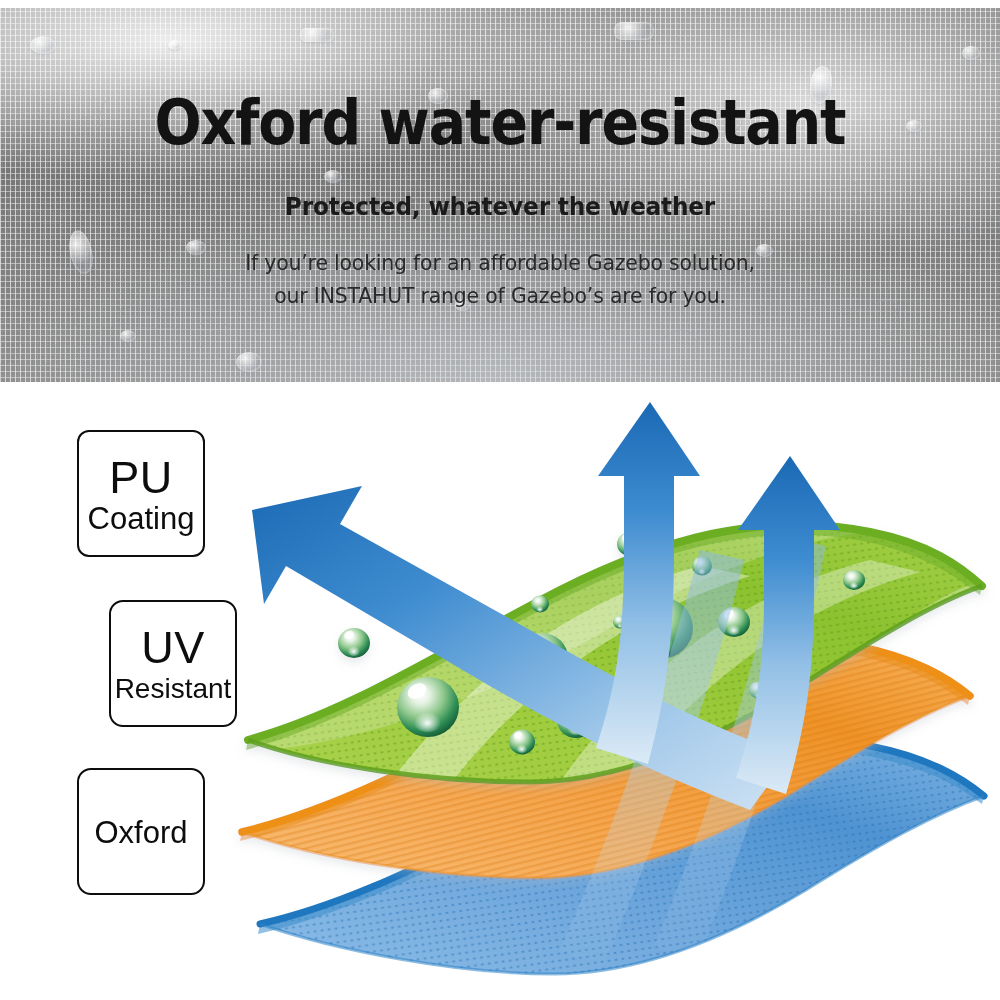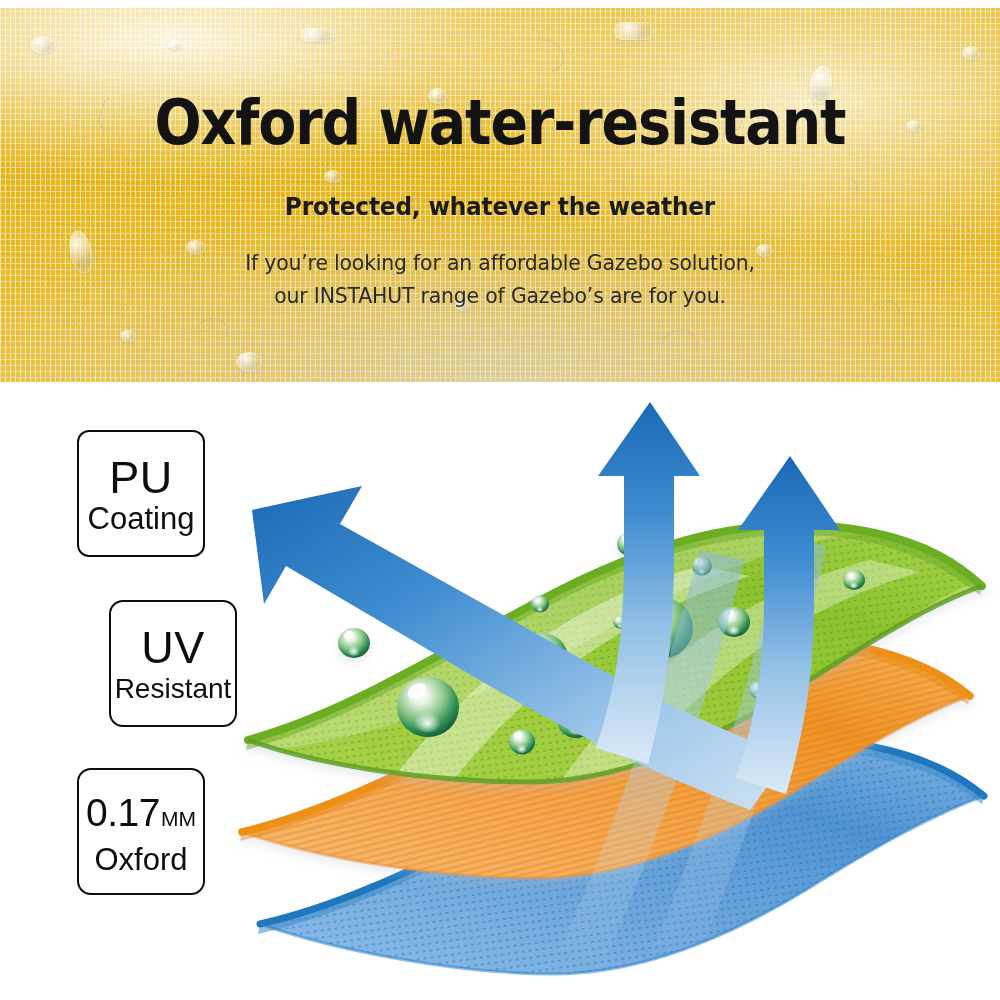--- a/index.html
+++ b/index.html
@@ -15,21 +15,21 @@
     font-family: "Liberation Sans", sans-serif;
     position: relative;
   }
 
   
   #header {
     position: absolute;
     left: 0; top: 0;
     width: 1000px;
     height: 382px;
-    background: #eab308;
+    background: #737373;
     overflow: hidden;
   }
   
   #header .tex-a, #header .tex-b, #header .tex-c {
     position: absolute;
     left: -50px; top: -50px;
     width: 1100px; height: 500px;
     pointer-events: none;
   }
   #header .tex-a {
@@ -228,24 +228,20 @@
 </div>
 
 <div class="badge" id="badge-uv">
   <div class="badge-main">
     <span>UV</span>
   </div>
   <div class="badge-sub">Resistant</div>
 </div>
 
 <div class="badge" id="badge-thick">
-  <div class="badge-main">
-    <span>0.17</span>
-      <span class="badge-unit">MM</span>
-  </div>
   <div class="badge-sub">Oxford</div>
 </div>
 
 <div id="illustration">
 <svg width="770" height="610" viewBox="0 0 770 610" xmlns="http://www.w3.org/2000/svg">
   <defs>
 
     <pattern id="dotsGreen" width="7" height="7" patternUnits="userSpaceOnUse" patternTransform="rotate(-8)">
       <rect width="7" height="7" fill="none"></rect>
       <ellipse cx="2" cy="2" rx="1.6" ry="1.1" fill="#5e9a18" opacity=".55"></ellipse>

